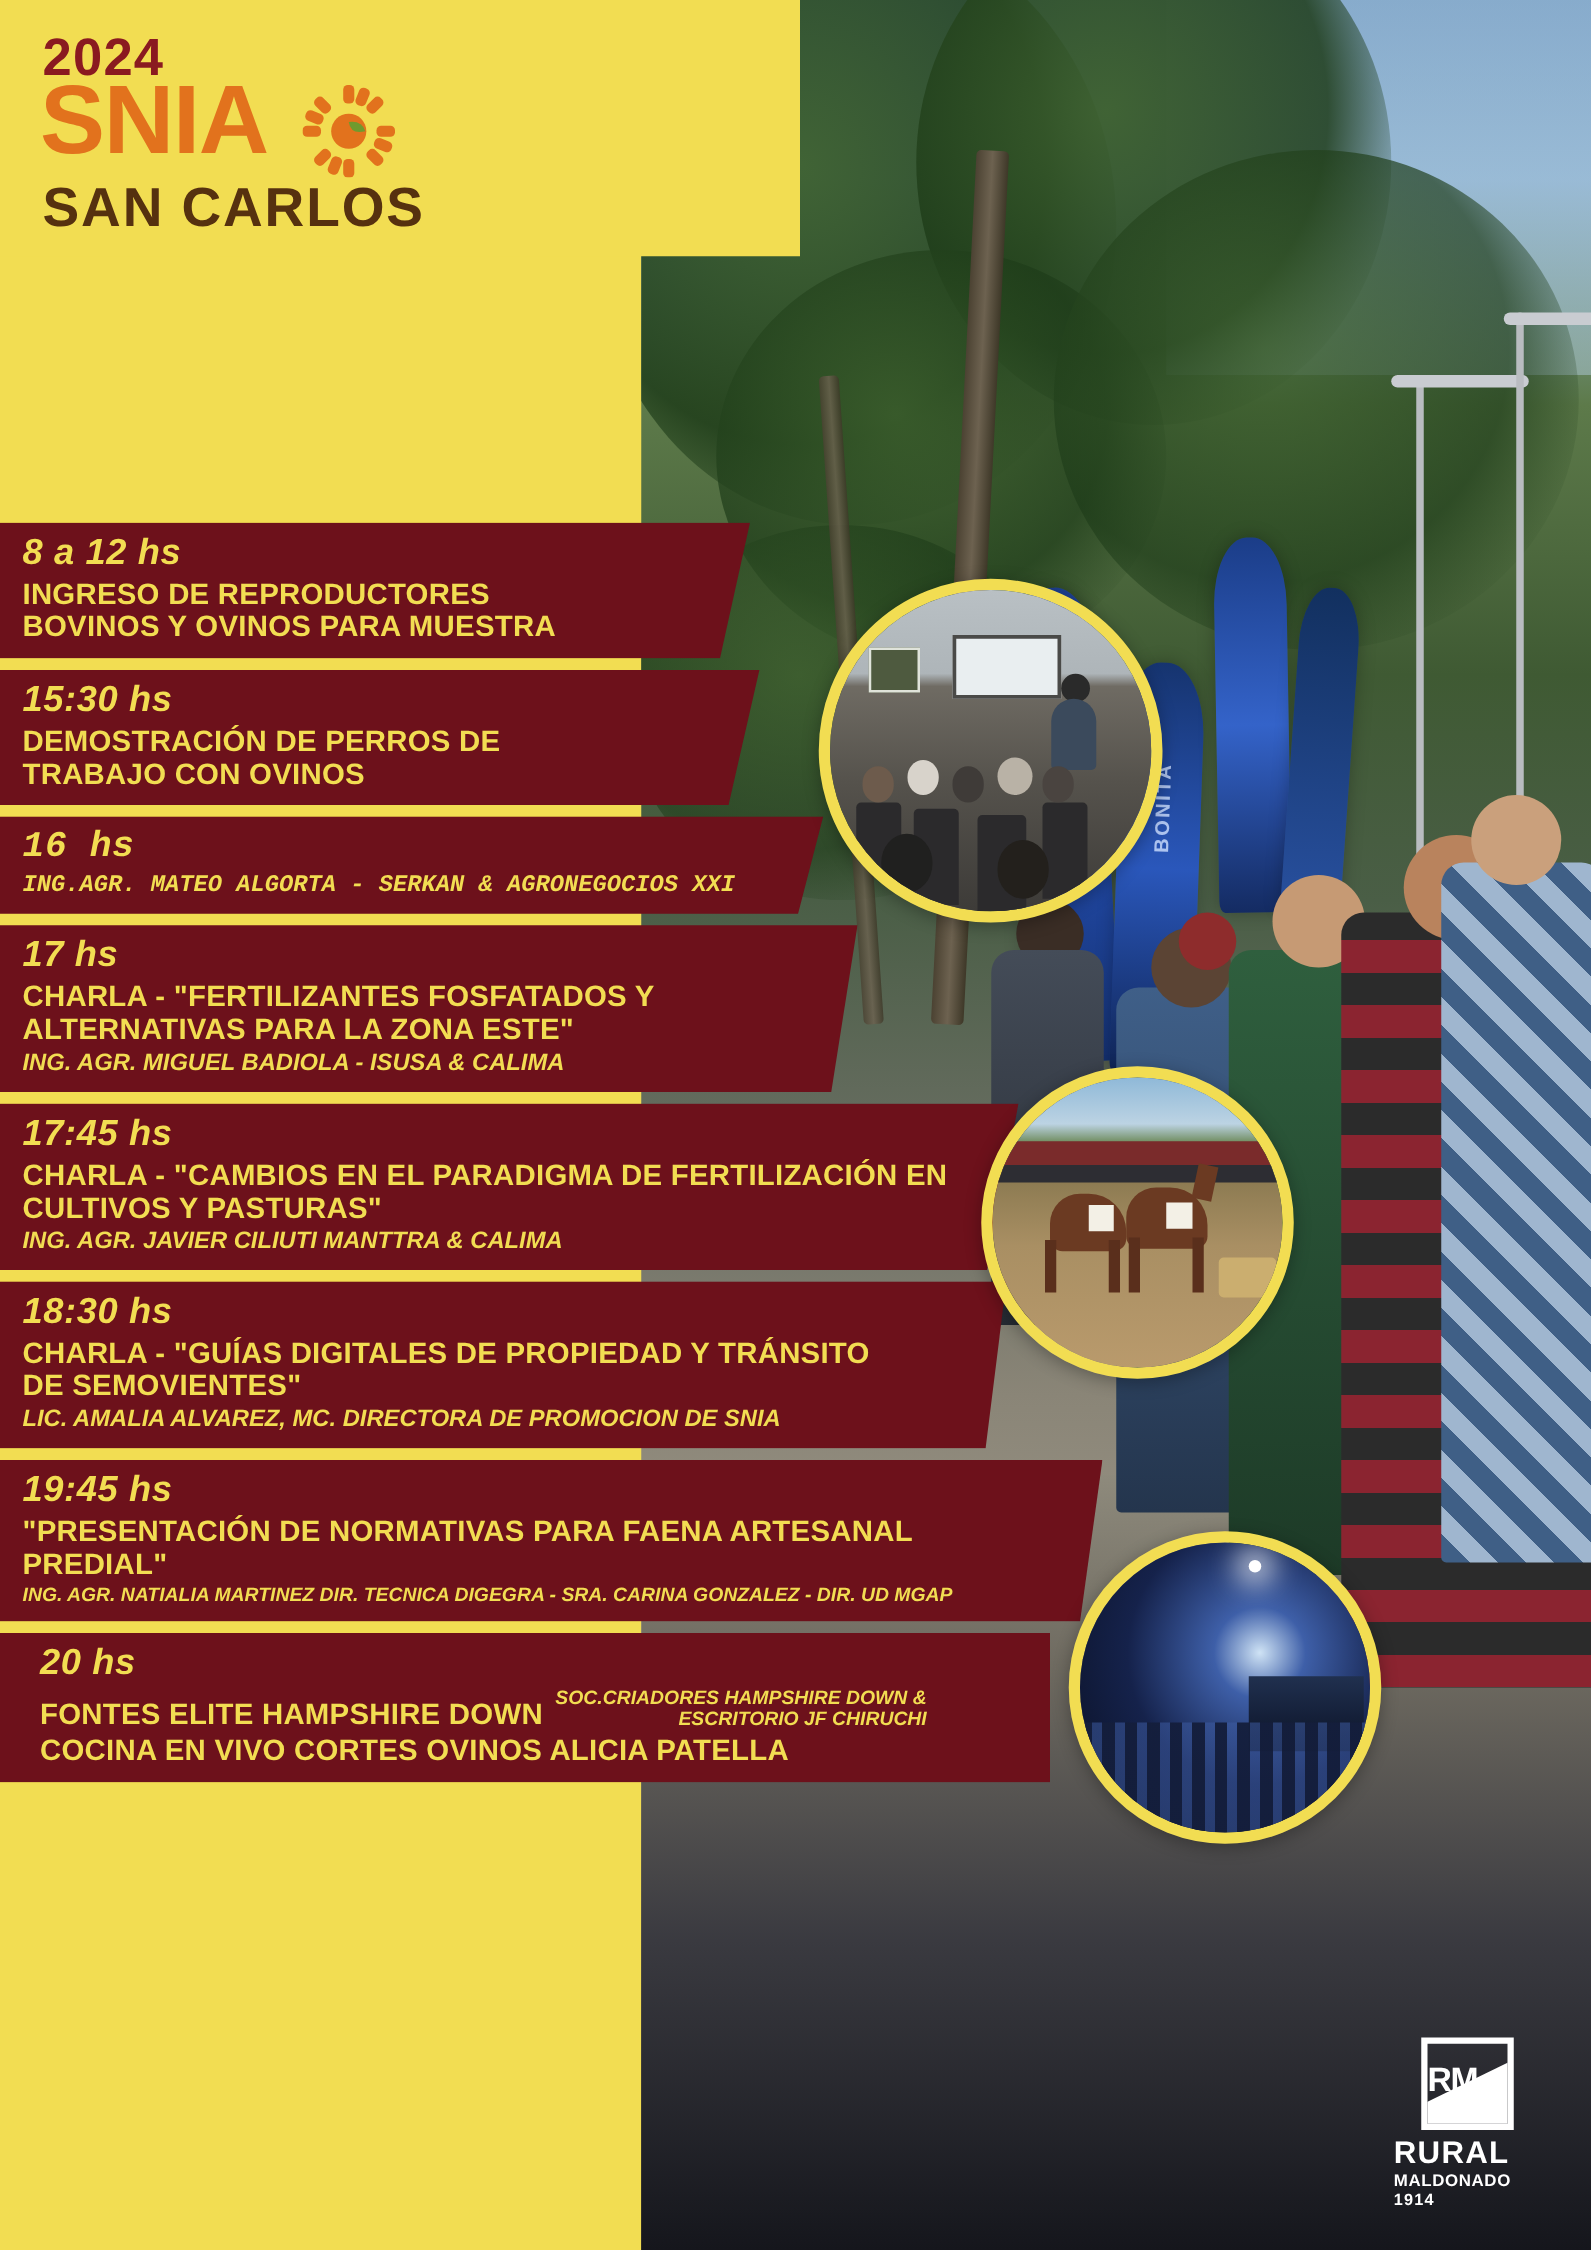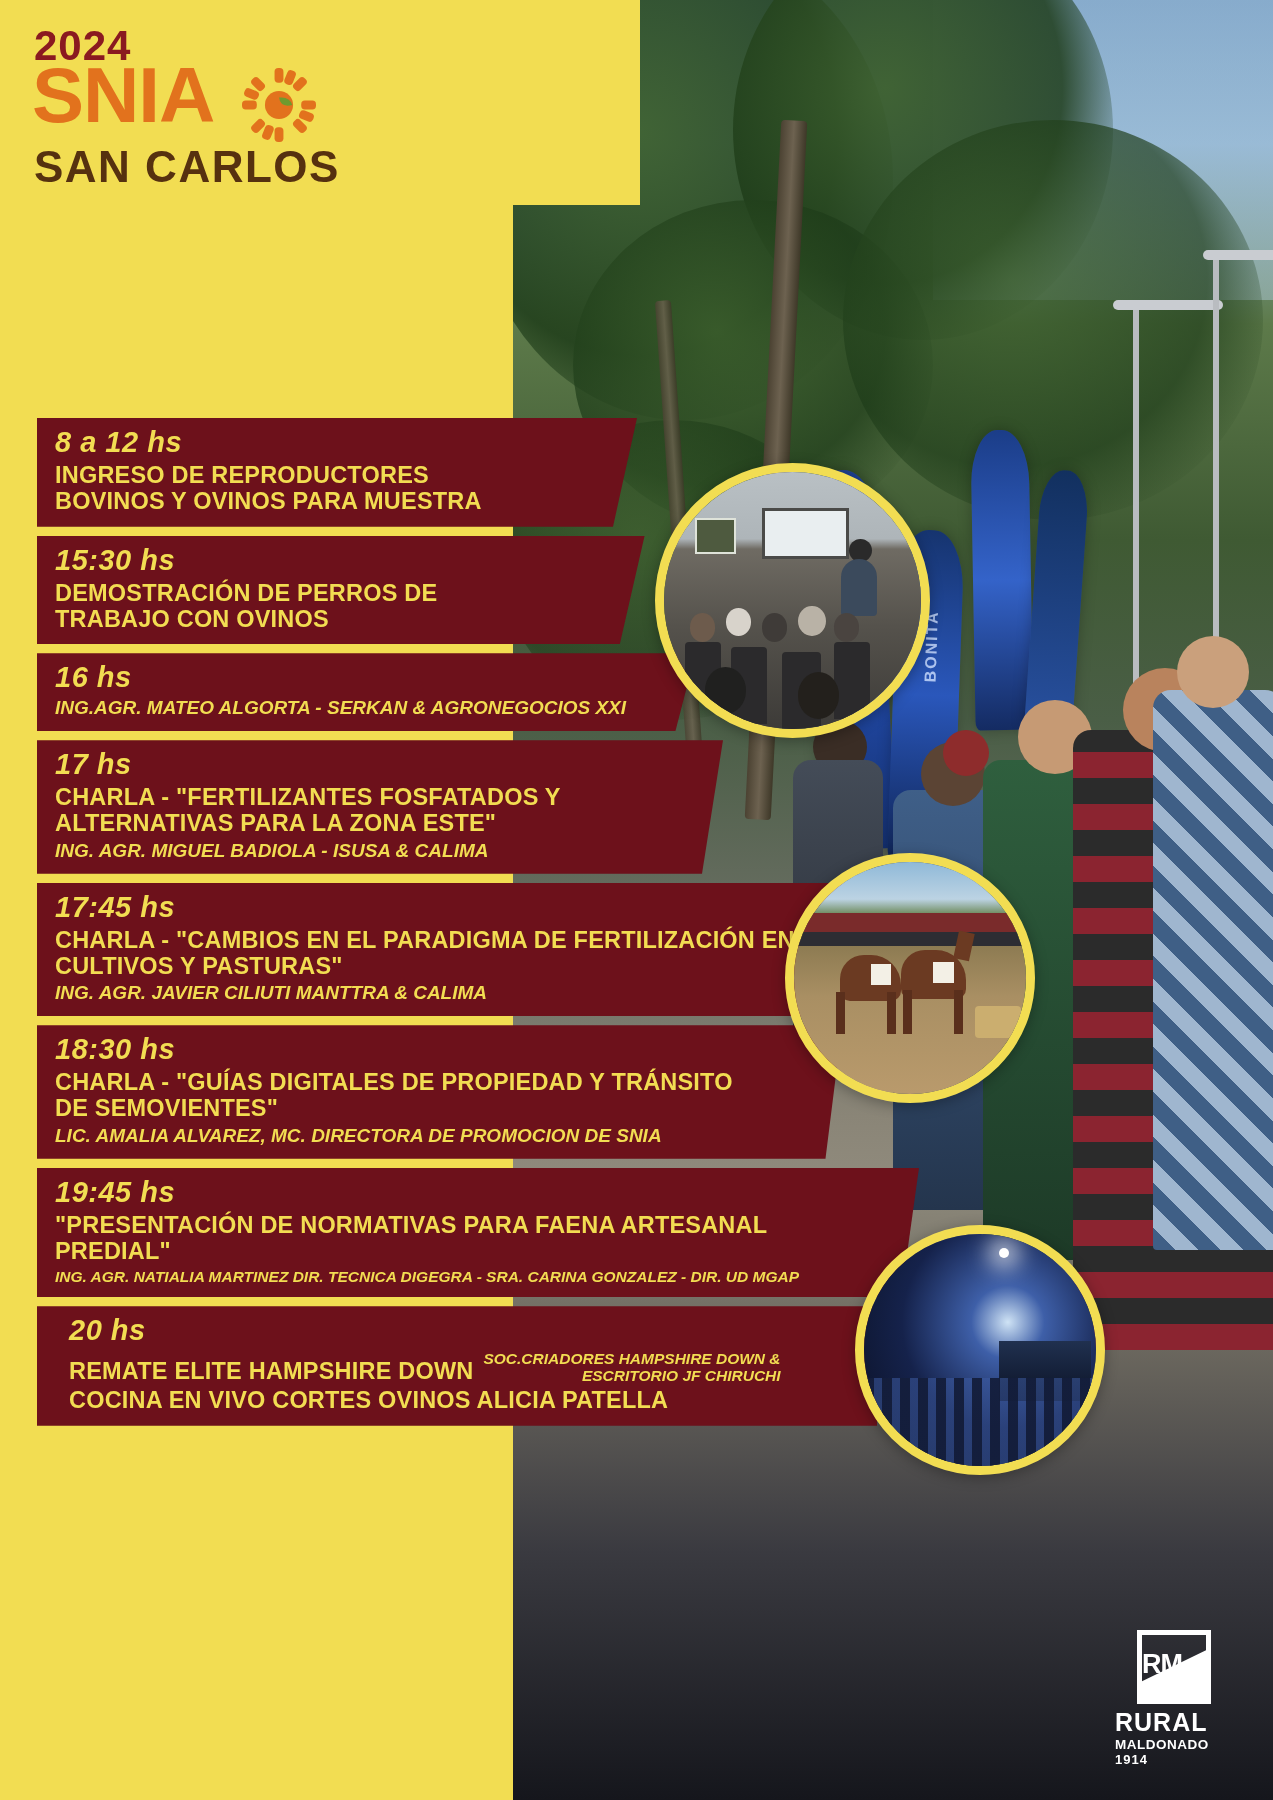--- a/index.html
+++ b/index.html
@@ -113,21 +113,21 @@
   .title-1 {
     position: absolute; left: 24px; top: 28px;
     font-size: 60px; font-weight: 800; color: #f2dd52; letter-spacing: 0px;
   }
   .title-2 {
     position: absolute; right: 26px; top: 100px;
     font-size: 56px; font-weight: 800; font-style: italic; color: #f2dd52;
   }
 
   
-  .rows { position: absolute; left: 0; top: 418px; width: 790px; margin-left: 37px; }
+  .rows { position: absolute; left: 0; top: 418px; width: 790px; }
   .row {
     position: relative;
     background: #6d111b;
     color: #f2dd52;
     margin-bottom: 9px;
     padding: 8px 0 12px 18px;
   }
   .row .time {
     font-size: 29px; font-weight: 800; font-style: italic; color: #f2dd52;
     margin-bottom: 3px; letter-spacing: .5px;
@@ -140,21 +140,21 @@
     font-size: 19px; font-weight: 700; font-style: italic; color: #f2dd52;
     margin-top: 4px; line-height: 1.1;
   }
   .row .sub.small { font-size: 15.5px; }
   .row .inline-wrap { display: flex; align-items: flex-end; gap: 10px; flex-wrap: wrap; }
   .row .inline-wrap .sub { margin-top: 0; text-align: right; }
 
   
   .r1 { width: 600px;  clip-path: polygon(0 0, 100% 0, 96% 100%, 0 100%); }
   .r2 { width: 620px;  clip-path: polygon(0 0, 98% 0, 94% 100%, 0 100%); }
-  .r3 { width: 672px;  clip-path: polygon(0 0, 98% 0, 95% 100%, 0 100%); }
+  .r3 { width: 672px;  clip-path: polygon(0 0, 98% 0, 95% 100%, 0 100%); font-family: Liberation Mono, monospace; }
   .r4 { width: 700px;  clip-path: polygon(0 0, 98% 0, 95% 100%, 0 100%); }
   .r5 { width: 840px;  clip-path: polygon(0 0, 97% 0, 94% 100%, 0 100%); }
   .r6 { width: 830px;  clip-path: polygon(0 0, 97% 0, 95% 100%, 0 100%); }
   .r7 { width: 900px;  clip-path: polygon(0 0, 98% 0, 96% 100%, 0 100%); }
   .r8 { width: 840px;  clip-path: polygon(0 0, 100% 0, 100% 100%, 0 100%); padding-left: 32px; }
 
   
   .circle-photo {
     position: absolute; border-radius: 50%;
     border: 9px solid #f2dd52;
@@ -350,21 +350,21 @@
     <div class="row r7">
       <div class="time">19:45 hs</div>
       <div class="desc" style="white-space:pre-line">"PRESENTACIÓN DE NORMATIVAS PARA FAENA ARTESANAL
 PREDIAL"</div>
       <div class="sub small">ING. AGR. NATIALIA MARTINEZ DIR. TECNICA DIGEGRA - SRA. CARINA GONZALEZ - DIR. UD MGAP</div>
     </div>
 
     <div class="row r8">
       <div class="time">20 hs</div>
       <div class="inline-wrap">
-        <div class="desc">REMATE ELITE HAMPSHIRE DOWN</div>
+        <div class="desc">FONTES ELITE HAMPSHIRE DOWN</div>
         <div class="sub small" style="white-space:pre-line">SOC.CRIADORES HAMPSHIRE DOWN  &amp;
 ESCRITORIO JF CHIRUCHI</div>
       </div>
       <div class="desc" style="margin-top:3px">COCINA EN VIVO CORTES OVINOS ALICIA PATELLA</div>
     </div>
 
   </div>
 
   <div class="circle-photo cp1">
     <div class="inner">

